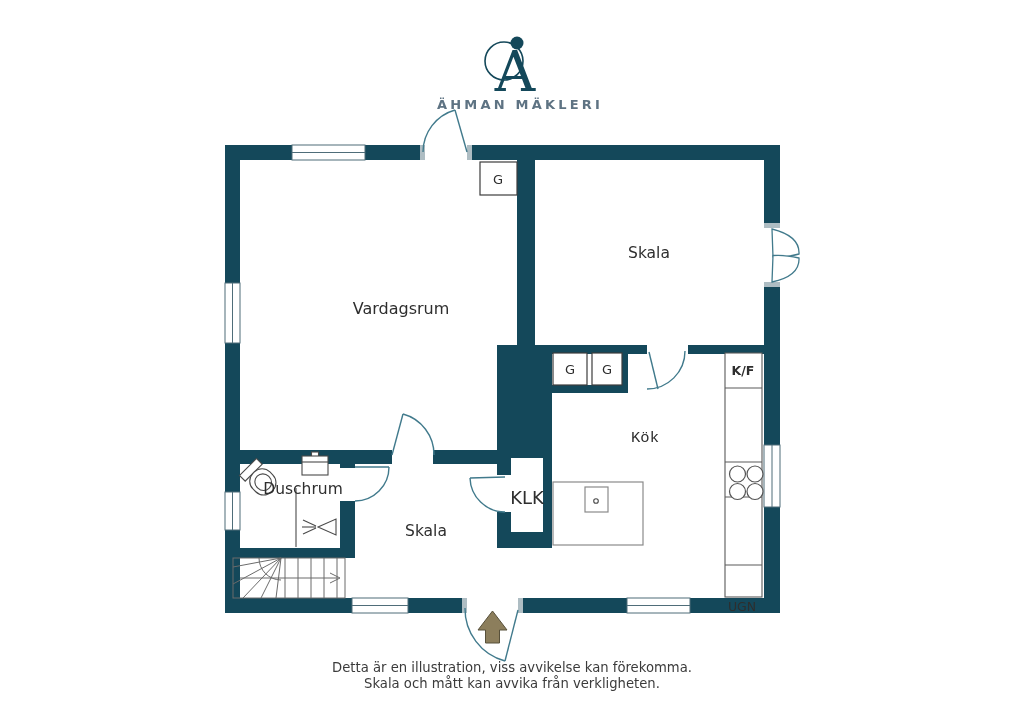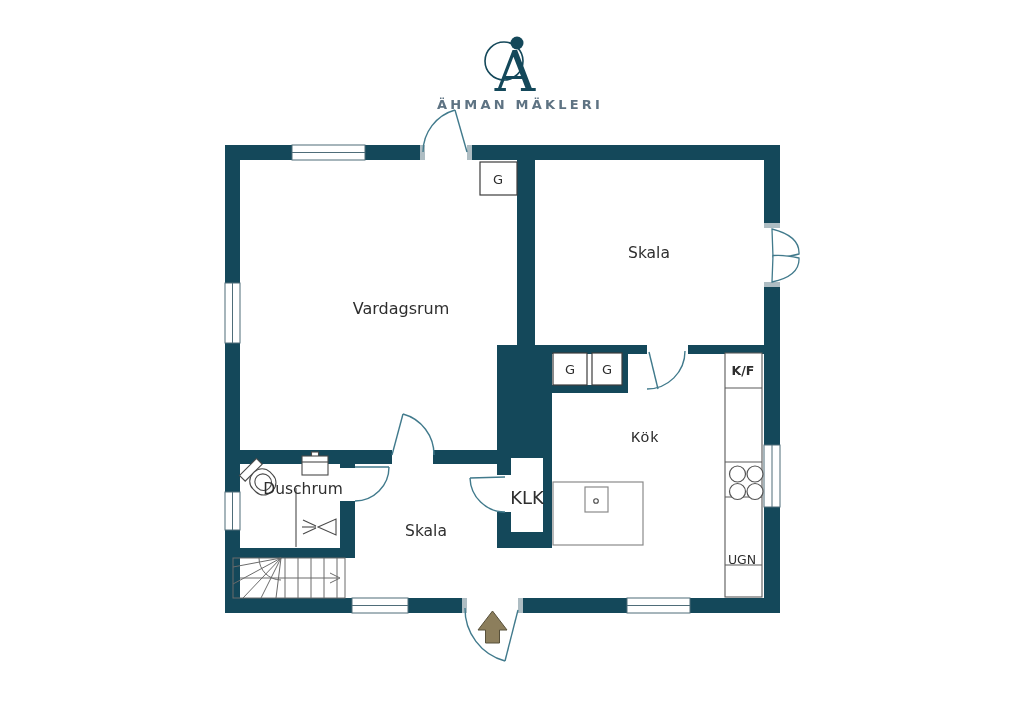--- a/index.html
+++ b/index.html
@@ -212,18 +212,22 @@
   <div class="label room-label" style="left:649px;top:253px;">Skala</div>
   <div class="label room-label" style="left:645px;top:438px;font-family:Liberation Mono, monospace;">Kök</div>
   <div class="label room-label" style="left:426px;top:531px;">Skala</div>
   <div class="label room-label" style="left:303px;top:489px;">Duschrum</div>
   <div class="label small-label" style="left:527px;top:497px;font-size:18px;">KLK</div>
 
   <div class="label small-label" style="left:498px;top:179px;">G</div>
   <div class="label small-label" style="left:570px;top:369px;">G</div>
   <div class="label small-label" style="left:607px;top:369px;">G</div>
   <div class="label tiny-label" style="left:743px;top:370px;font-weight:bold;">K/F</div>
-  <div class="label tiny-label" style="left:742px;top:559px;">UGN</div>
+  <div class="label tiny-label" style="left:742px;top:606px;">UGN</div>
 
   <div id="brand">ÄHMAN MÄKLERI</div>
 
+  <div id="footer-note">
+    <div>Detta är en illustration, viss avvikelse kan förekomma.</div>
+    <div>Skala och mått kan avvika från verkligheten.</div>
+  </div>
 
 </div>
 
 </body></html>

